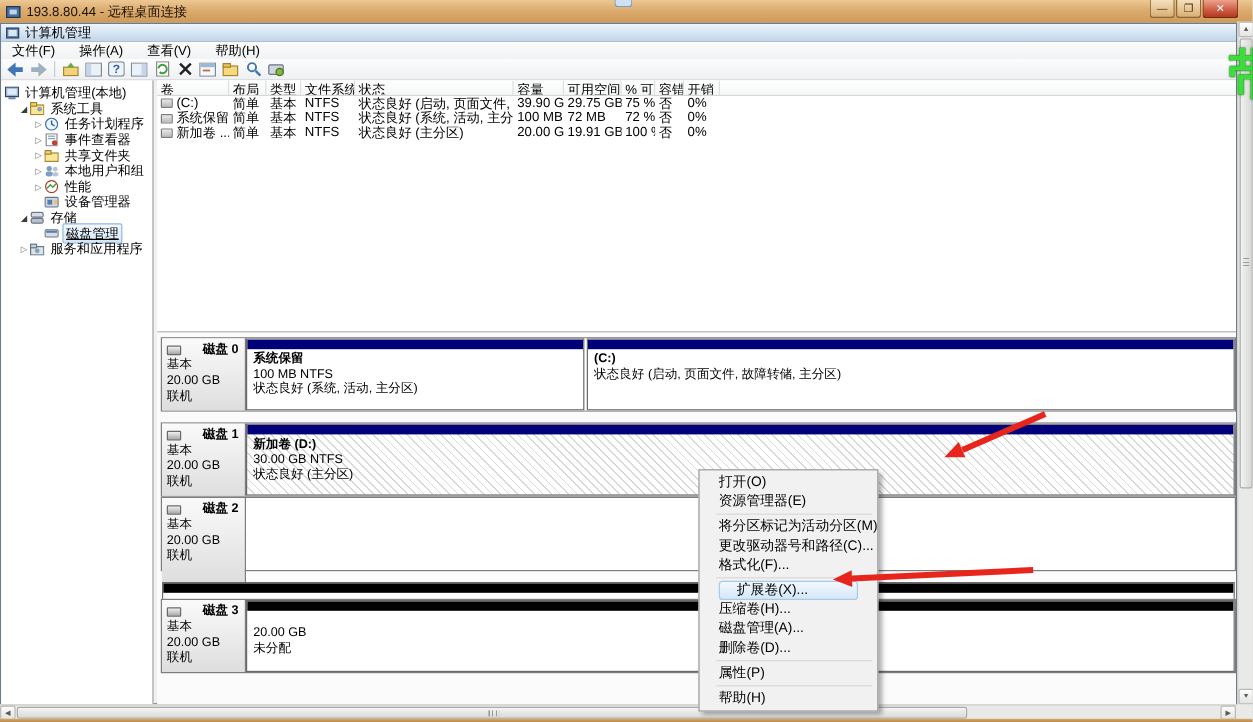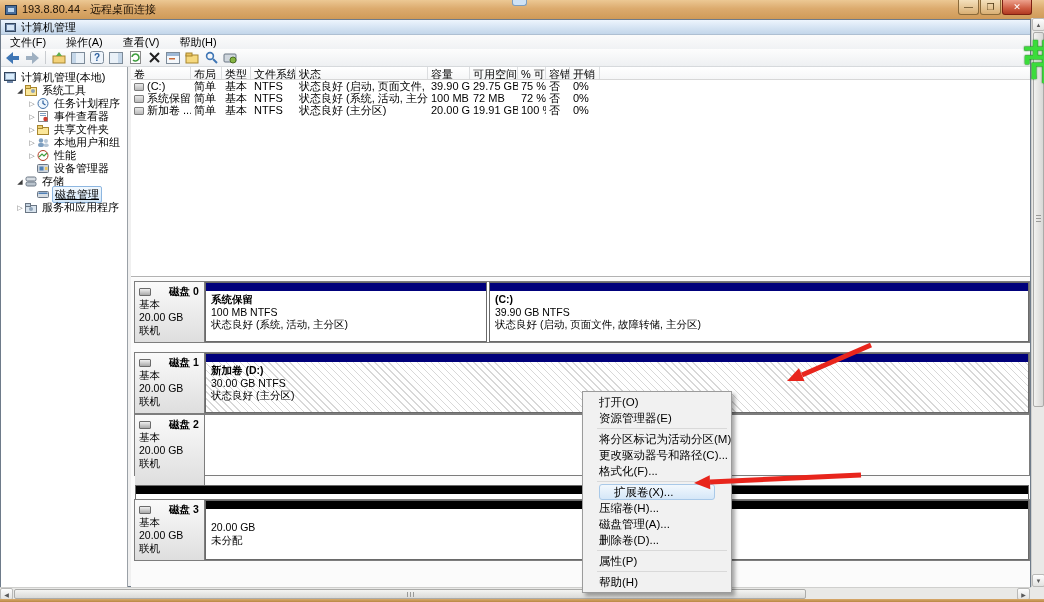--- a/index.html
+++ b/index.html
@@ -382,21 +382,20 @@
               <div class="ptxt">
                 <div class="ptitle">系统保留</div>
                 <div>100 MB NTFS</div>
                 <div>状态良好 (系统, 活动, 主分区)</div>
               </div>
             </div>
             <div class="part" style="flex:1;">
               <div class="band band-primary"></div>
               <div class="ptxt">
                 <div class="ptitle">(C:)</div>
-                <div>39.90 GB NTFS</div>
                 <div>状态良好 (启动, 页面文件, 故障转储, 主分区)</div>
               </div>
             </div>
           </div>
         </div>
 
         <div class="disk-row" style="top:74px;">
           <div class="disk-label">
             <div class="dname">
                 <span class="disk-ico"></span>

